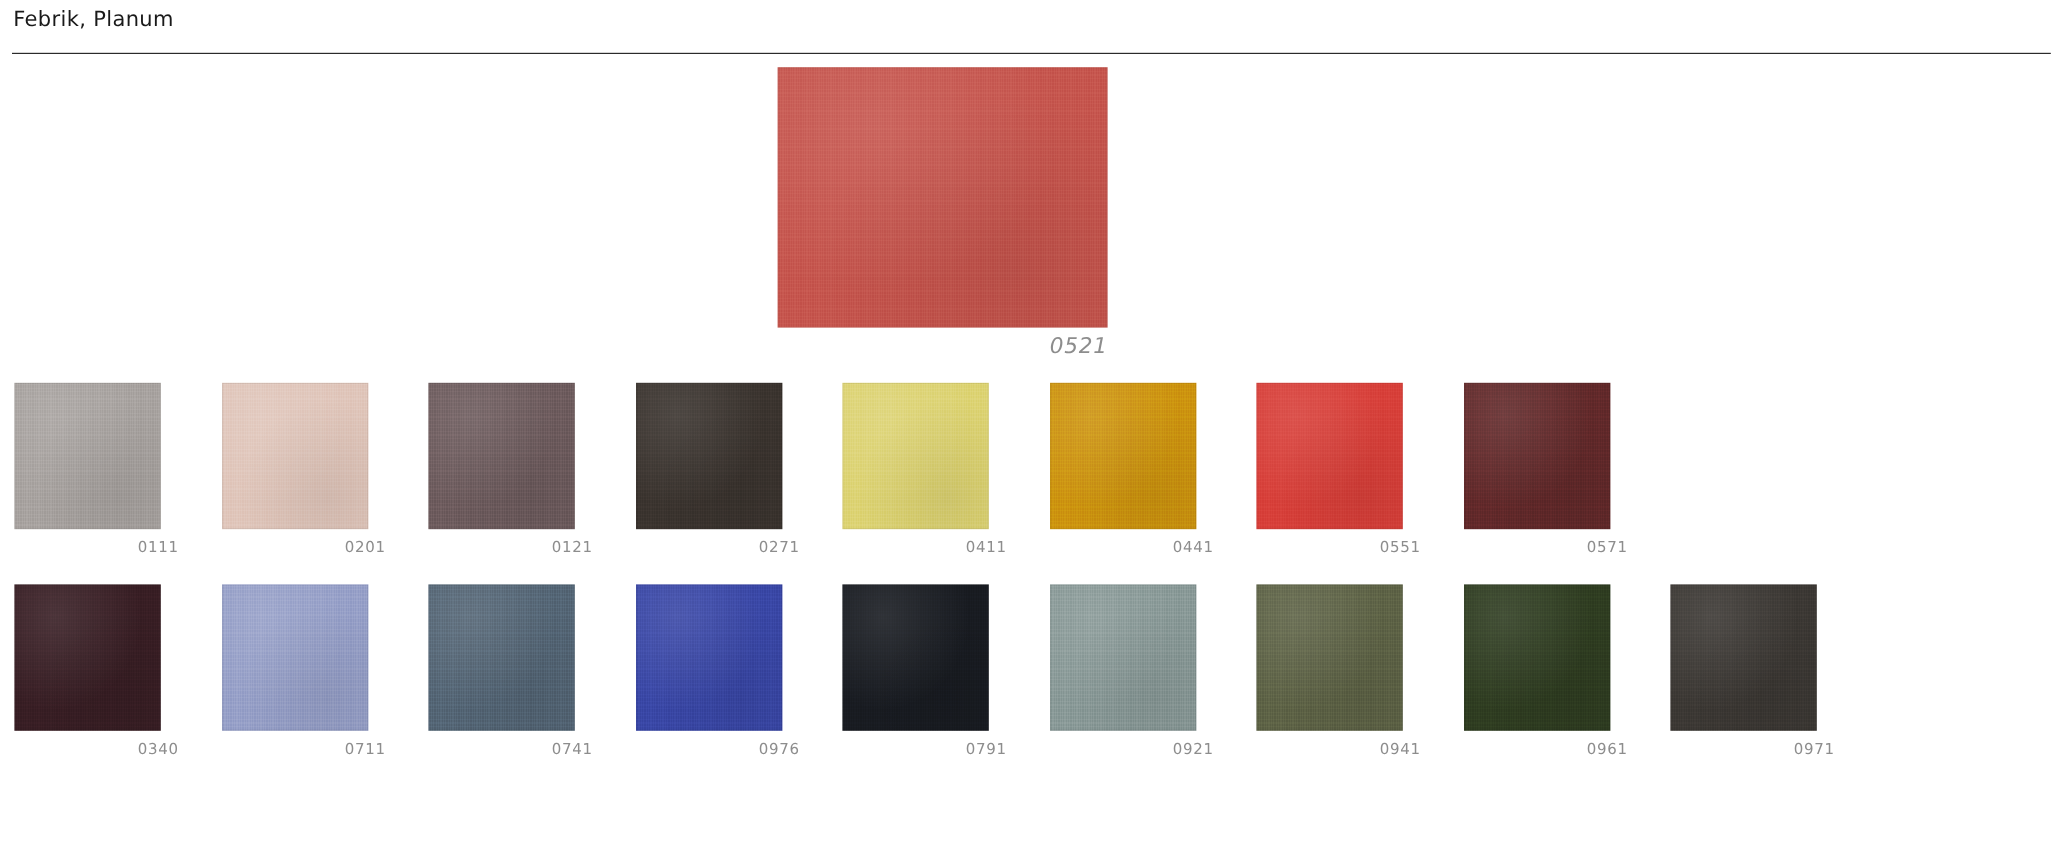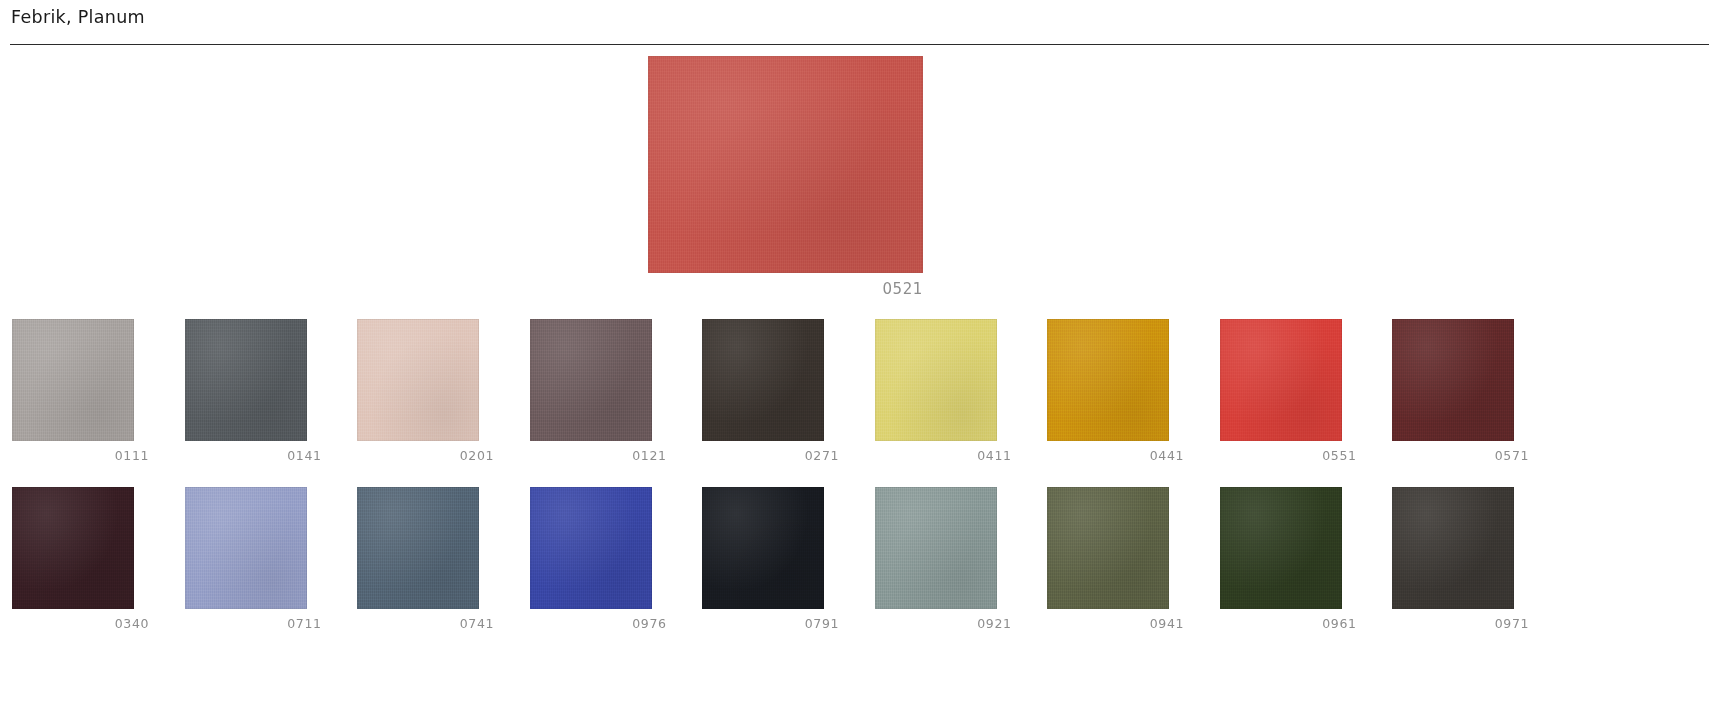--- a/index.html
+++ b/index.html
@@ -56,24 +56,25 @@
   }
   .featured-swatch {
     position: relative;
     width: 275px;
     height: 217px;
     overflow: hidden;
   }
   .featured-label {
     margin-top: 8px;
     text-align: right;
-    font-size: 15px;
+    font-size: 18px;
     color: #8d8d8d;
     letter-spacing: 0.6px;
     line-height: 16px;
+    font-style: italic;
   }
 
   
   .grid {
     position: absolute;
     left: 12px;
     width: 1695px;
     display: flex;
     flex-direction: row;
     justify-content: flex-start;
@@ -162,28 +163,20 @@
   <div class="grid" id="row-1">
       <div class="cell">
         <div class="cell-swatch" style="background: rgb(168, 163, 160);">
           <div class="weave"></div>
           <div class="weave-soft"></div>
           <div class="edge"></div>
         </div>
         <div class="cell-label">0111</div>
       </div>
       <div class="cell">
-        <div class="cell-swatch" style="background: rgb(88, 93, 97);">
-          <div class="weave"></div>
-          <div class="weave-soft"></div>
-          <div class="edge"></div>
-        </div>
-        <div class="cell-label">0141</div>
-      </div>
-      <div class="cell">
         <div class="cell-swatch" style="background: rgb(224, 198, 187);">
           <div class="weave"></div>
           <div class="weave-soft"></div>
           <div class="edge"></div>
         </div>
         <div class="cell-label">0201</div>
       </div>
       <div class="cell">
         <div class="cell-swatch" style="background: rgb(110, 92, 94);">
           <div class="weave"></div>

